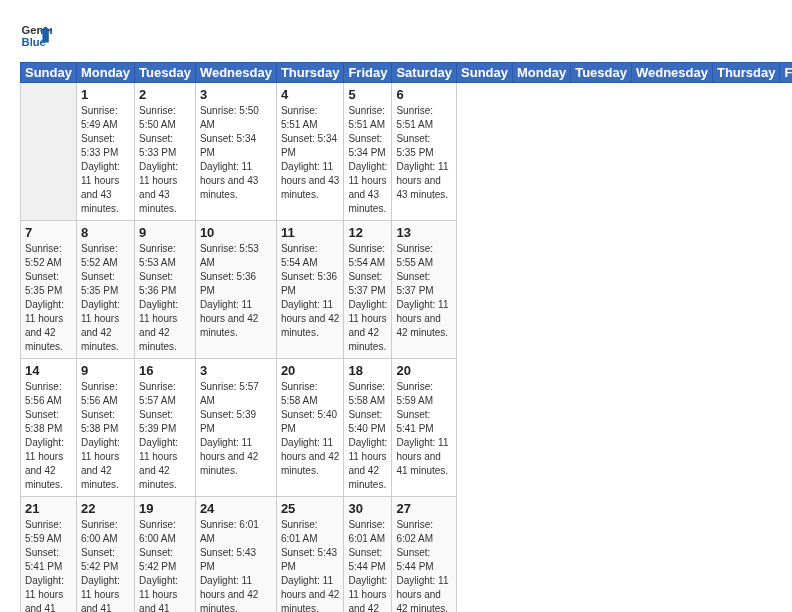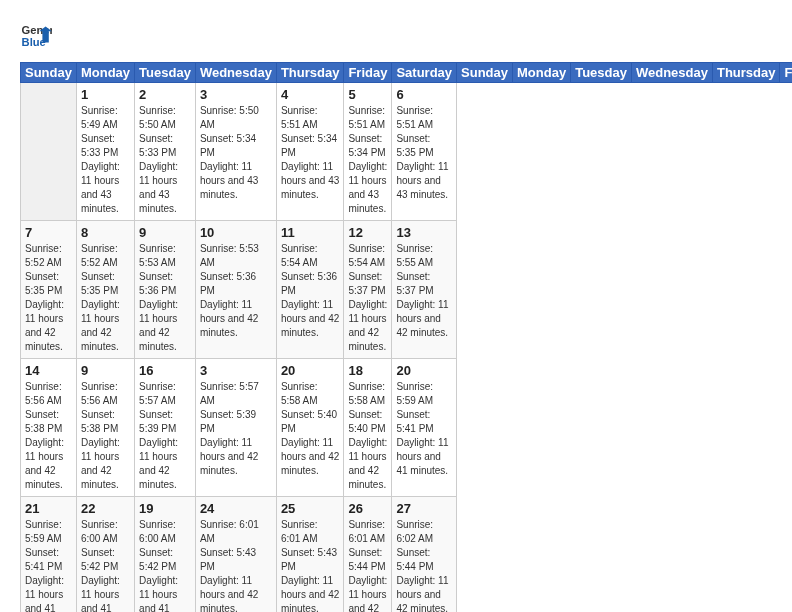--- a/index.html
+++ b/index.html
@@ -266,21 +266,21 @@
 Sunset: 5:43 PM
 Daylight: 11 hours and 42 minutes.</div>
         </td>
         <td>
           <span class="day-number">25</span>
           <div class="day-info" style="white-space: pre-line;">Sunrise: 6:01 AM
 Sunset: 5:43 PM
 Daylight: 11 hours and 42 minutes.</div>
         </td>
         <td>
-          <span class="day-number">26</span>
+          <span class="day-number">30</span>
           <div class="day-info" style="white-space: pre-line;">Sunrise: 6:01 AM
 Sunset: 5:44 PM
 Daylight: 11 hours and 42 minutes.</div>
         </td>
         <td>
           <span class="day-number">27</span>
           <div class="day-info" style="white-space: pre-line;">Sunrise: 6:02 AM
 Sunset: 5:44 PM
 Daylight: 11 hours and 42 minutes.</div>
         </td>

